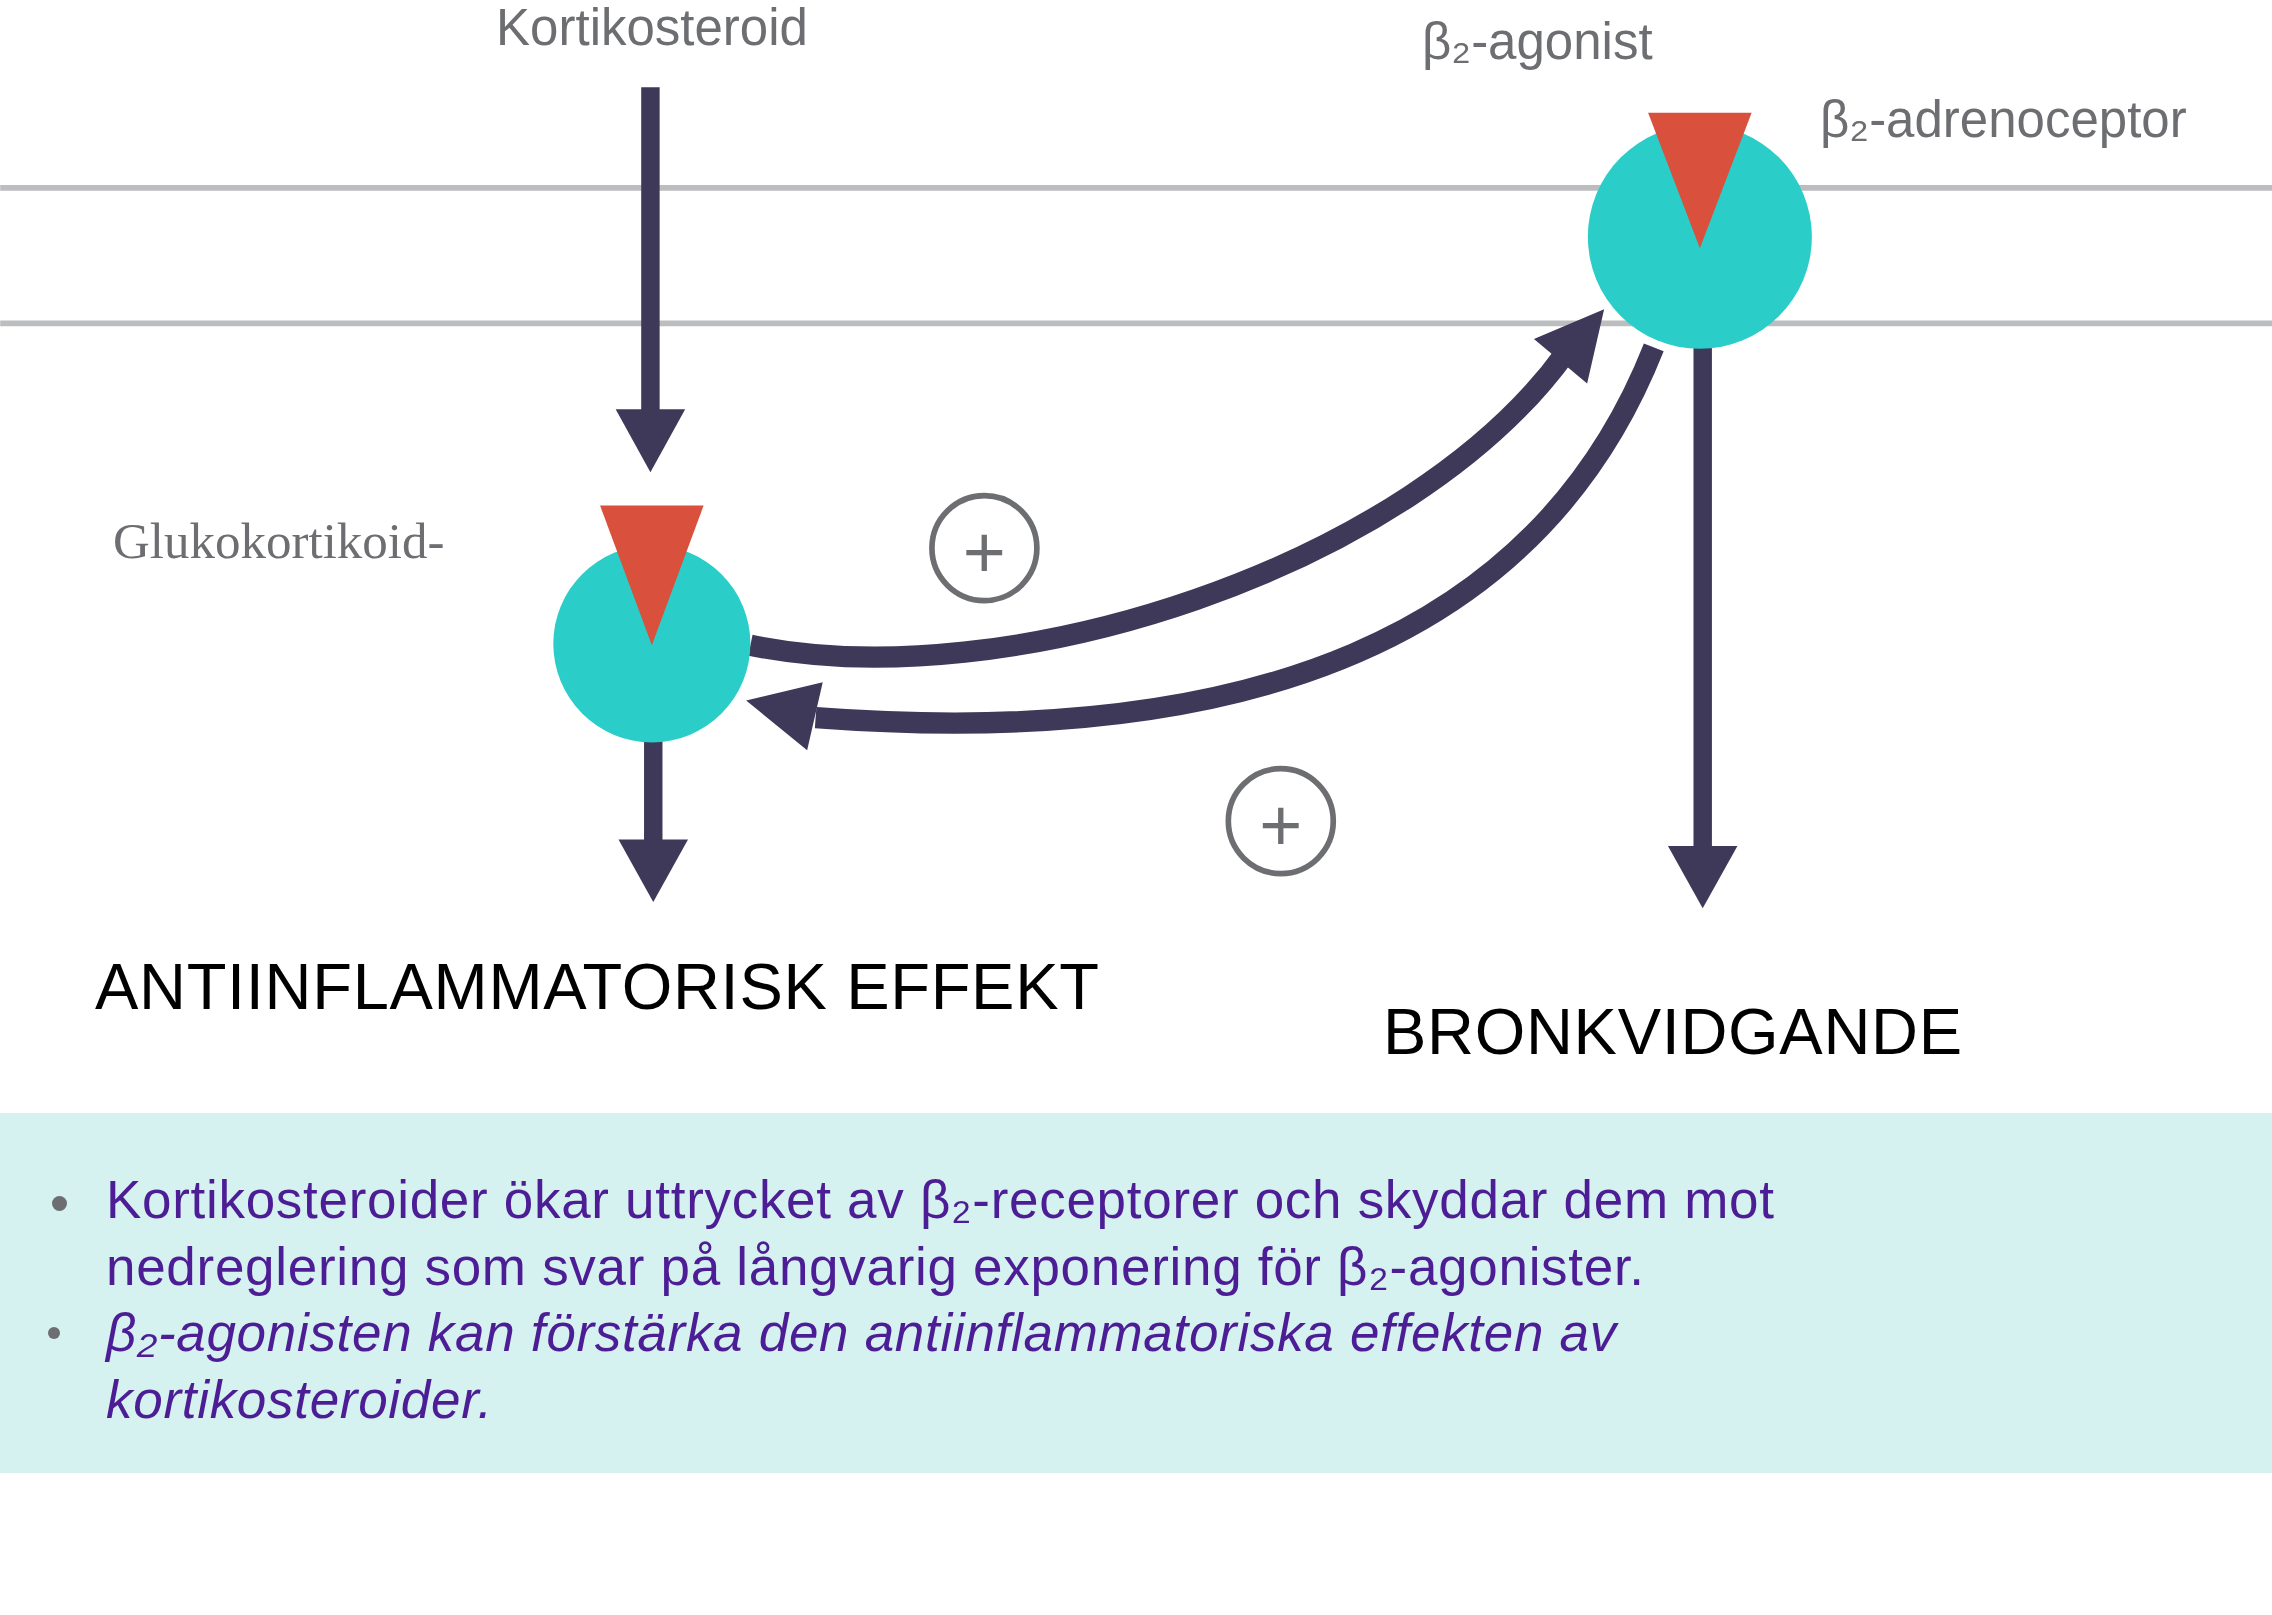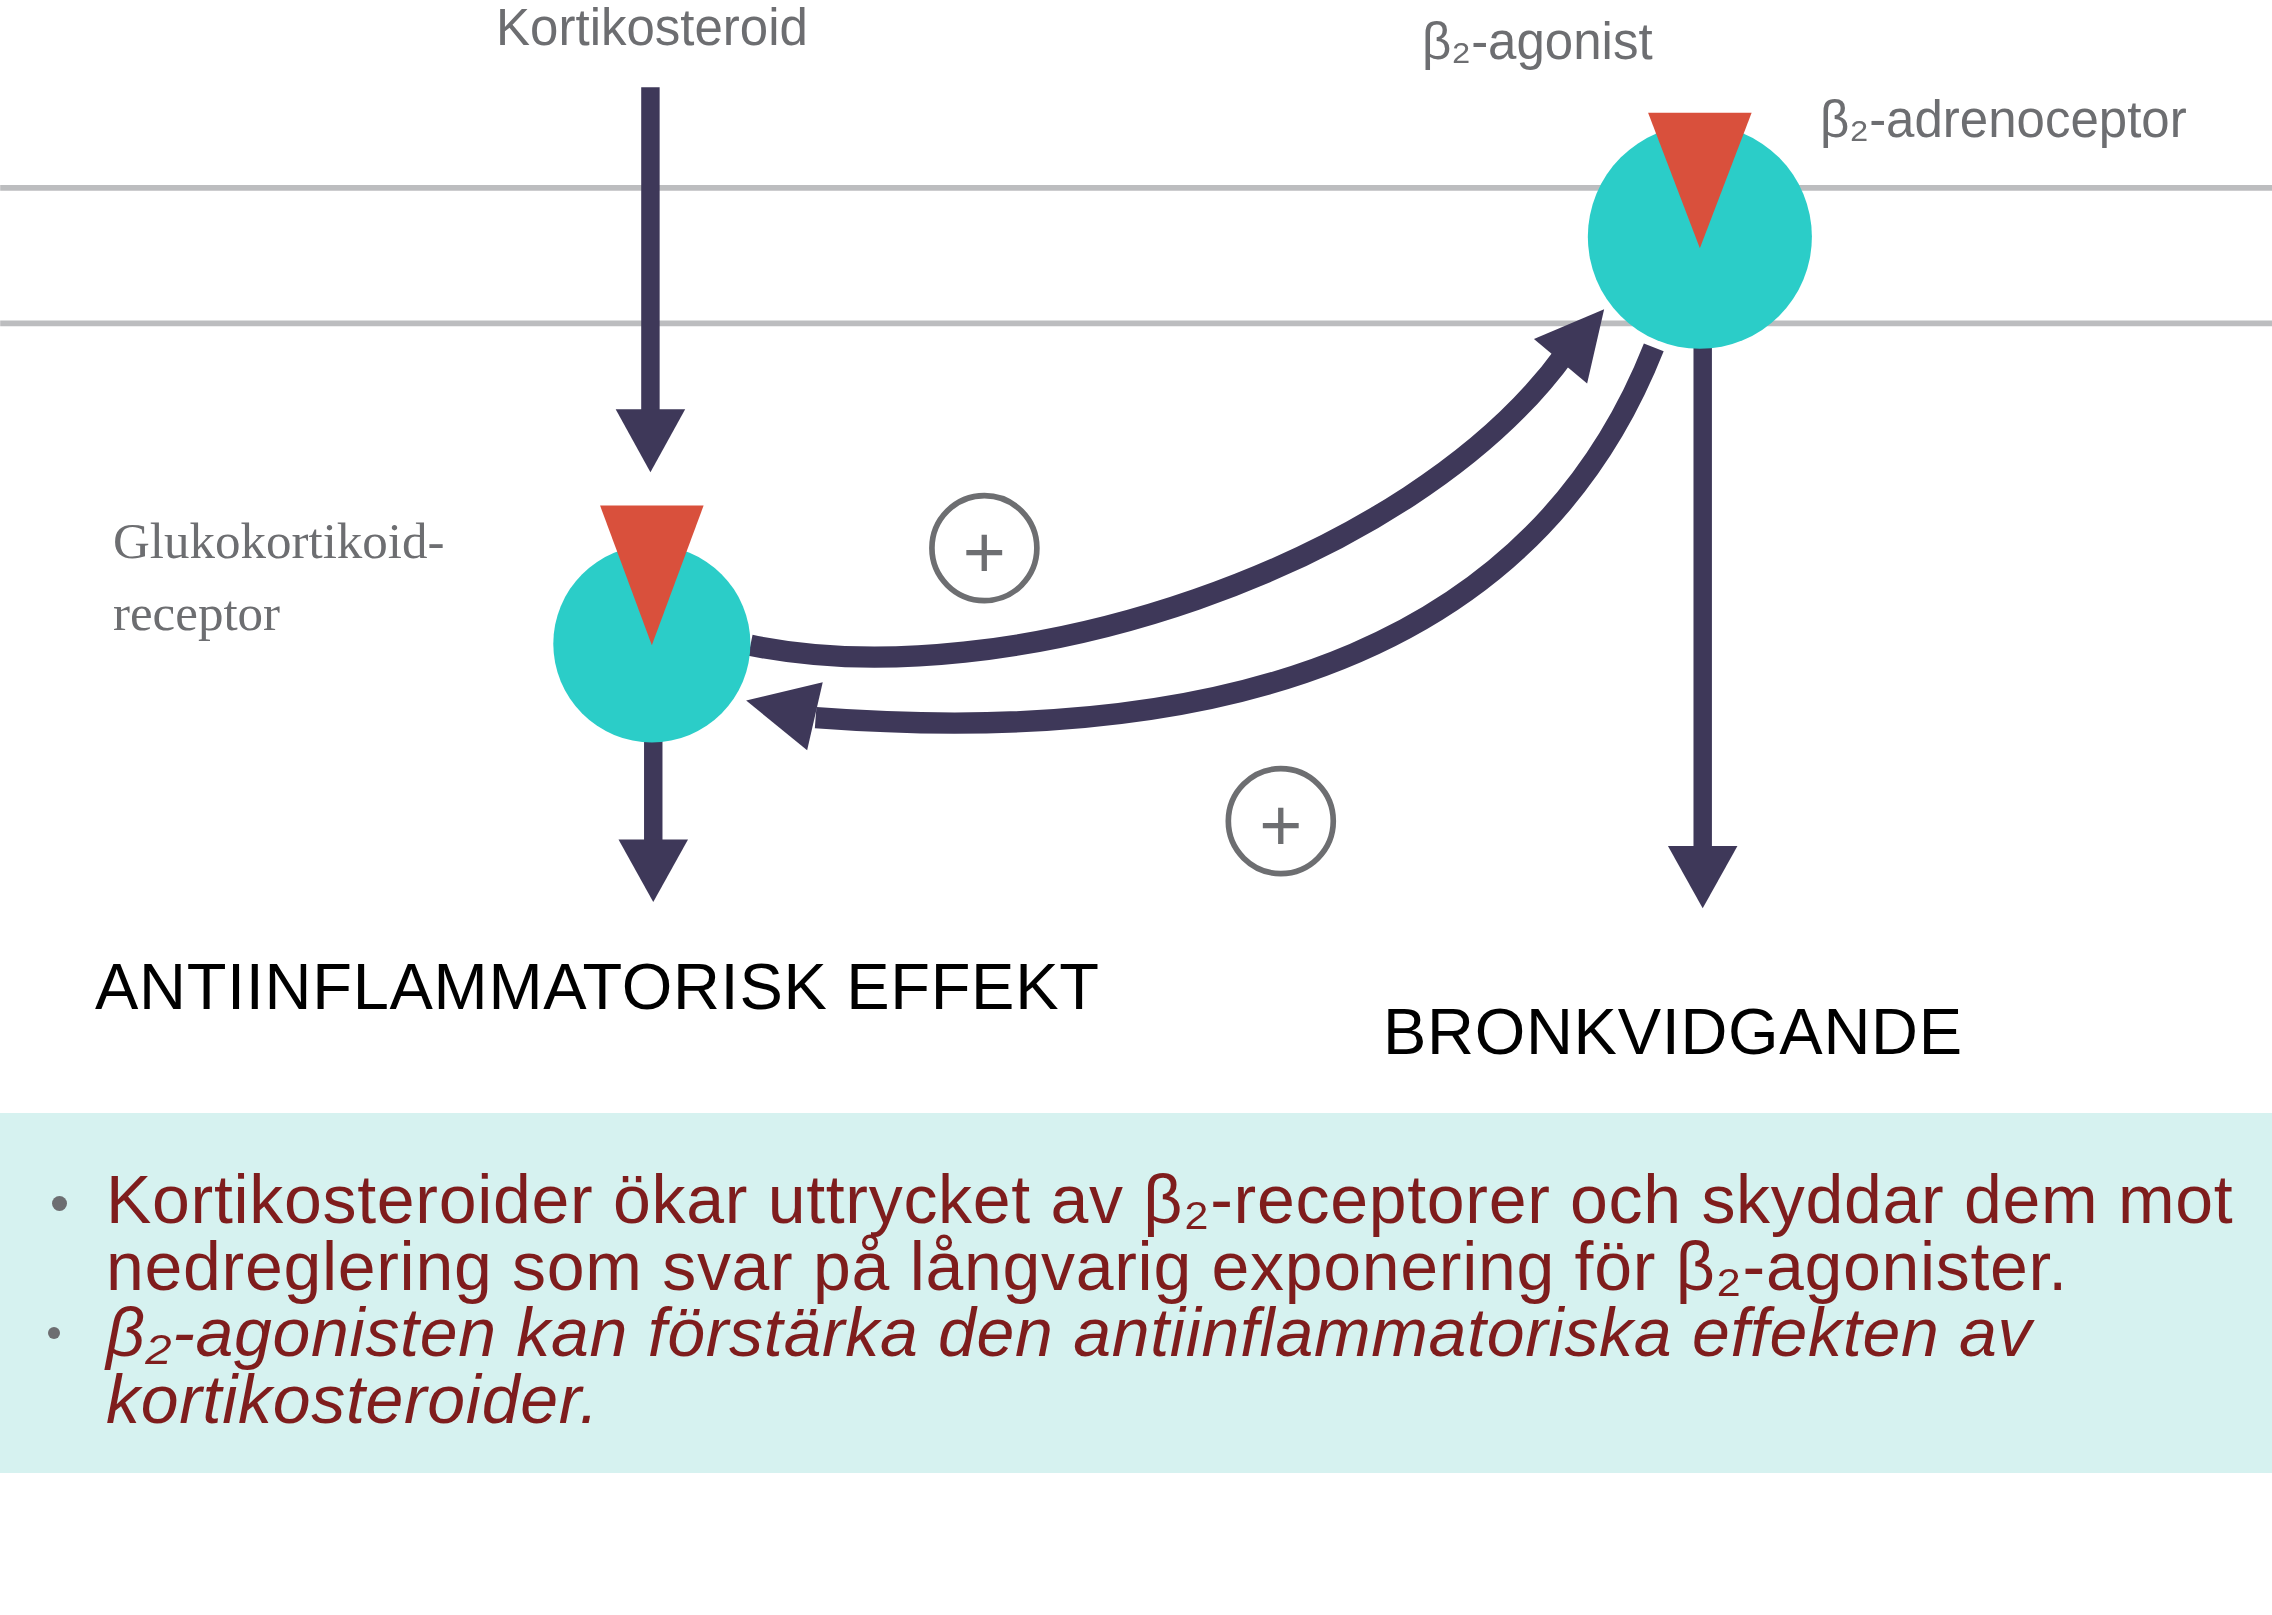--- a/index.html
+++ b/index.html
@@ -42,22 +42,22 @@
     position: absolute;
     border-radius: 50%;
     background: #6d6e71;
   }
   .dot1 { left: 52px; top: 1196px; width: 15px; height: 15px; }
   .dot2 { left: 48px; top: 1327px; width: 12px; height: 12px; }
   .bullet-text {
     position: absolute;
     left: 106px;
     width: 2120px;
-    color: #7f1d1d;
-    font-size: 68px;
+    color: #4c1d95;
+    font-size: 53px;
     line-height: 67px;
     letter-spacing: 0.7px;
     white-space: nowrap;
   }
   .bt1 { top: 1166px; }
   .bt2 { top: 1299px; font-style: italic; }
 </style>
 </head>
 <body>
 
@@ -97,21 +97,20 @@
   </svg>
 
   <div class="lbl lbl-center" style="left:404px; top:-2.8px; width:496px;">Kortikosteroid</div>
 
   <div class="lbl" style="left:1422px; top:11.3px;">β₂-agonist</div>
 
   <div class="lbl" style="left:1812px; top:89px;margin-left:8px;">β₂-adrenoceptor</div>
 
   <div class="lbl two-line" style="left:113px; top:505px;">
     <div>Glukokortikoid-</div>
-    <div>receptor</div>
   </div>
 
   <div class="heading" style="left:95px; top:951px;">ANTIINFLAMMATORISK EFFEKT</div>
 
   <div class="heading" style="left:1383px; top:996px;">BRONKVIDGANDE</div>
 
   <div class="infobox"></div>
 
   <span class="bullet-dot dot1"></span>
   <div class="bullet-text bt1">

